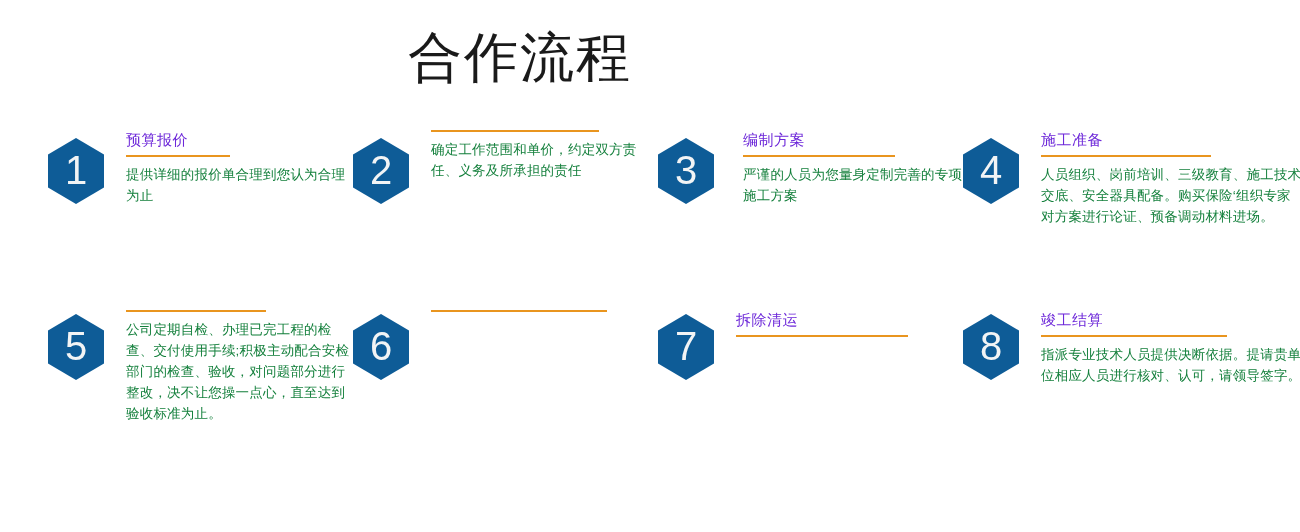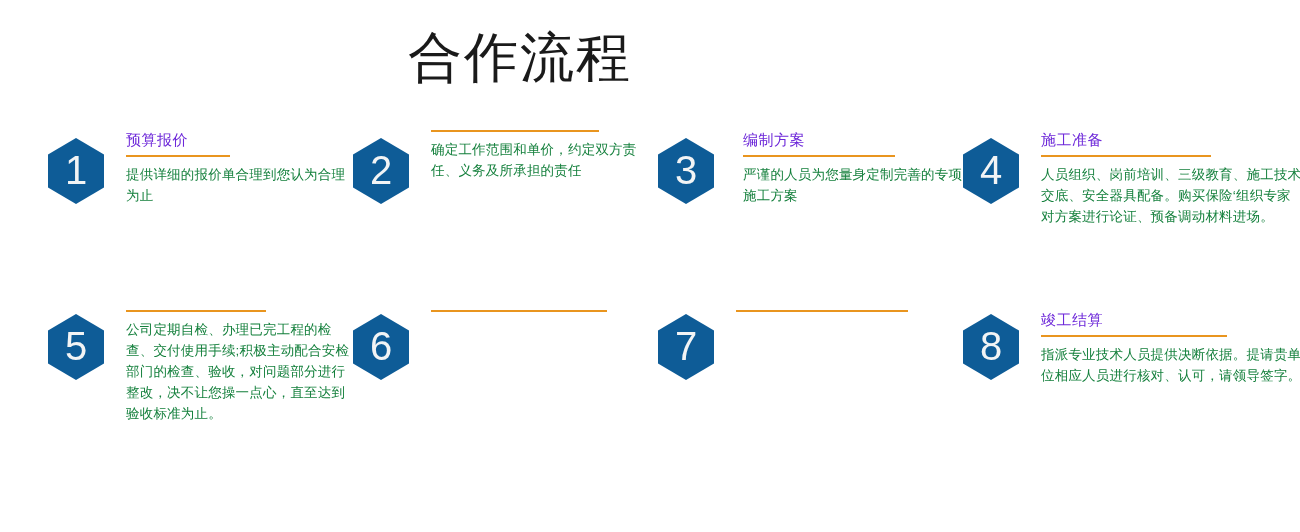--- a/index.html
+++ b/index.html
@@ -223,20 +223,21 @@
     </div>
 
     <div class="step w-g row2">
       <div class="hex">
         <svg viewBox="0 0 56 66" xmlns="http://www.w3.org/2000/svg" aria-hidden="true">
           <polygon points="28,0 56,16.5 56,49.5 28,66 0,49.5 0,16.5" fill="#0e5c97"></polygon>
         </svg>
         <div class="hex-num">7</div>
       </div>
       <div class="body">
+        <div class="step-title">拆除清运</div>
         <div class="rule"></div>
       </div>
     </div>
 
     <div class="step w-h row2">
       <div class="hex">
         <svg viewBox="0 0 56 66" xmlns="http://www.w3.org/2000/svg" aria-hidden="true">
           <polygon points="28,0 56,16.5 56,49.5 28,66 0,49.5 0,16.5" fill="#0e5c97"></polygon>
         </svg>
         <div class="hex-num">8</div>

